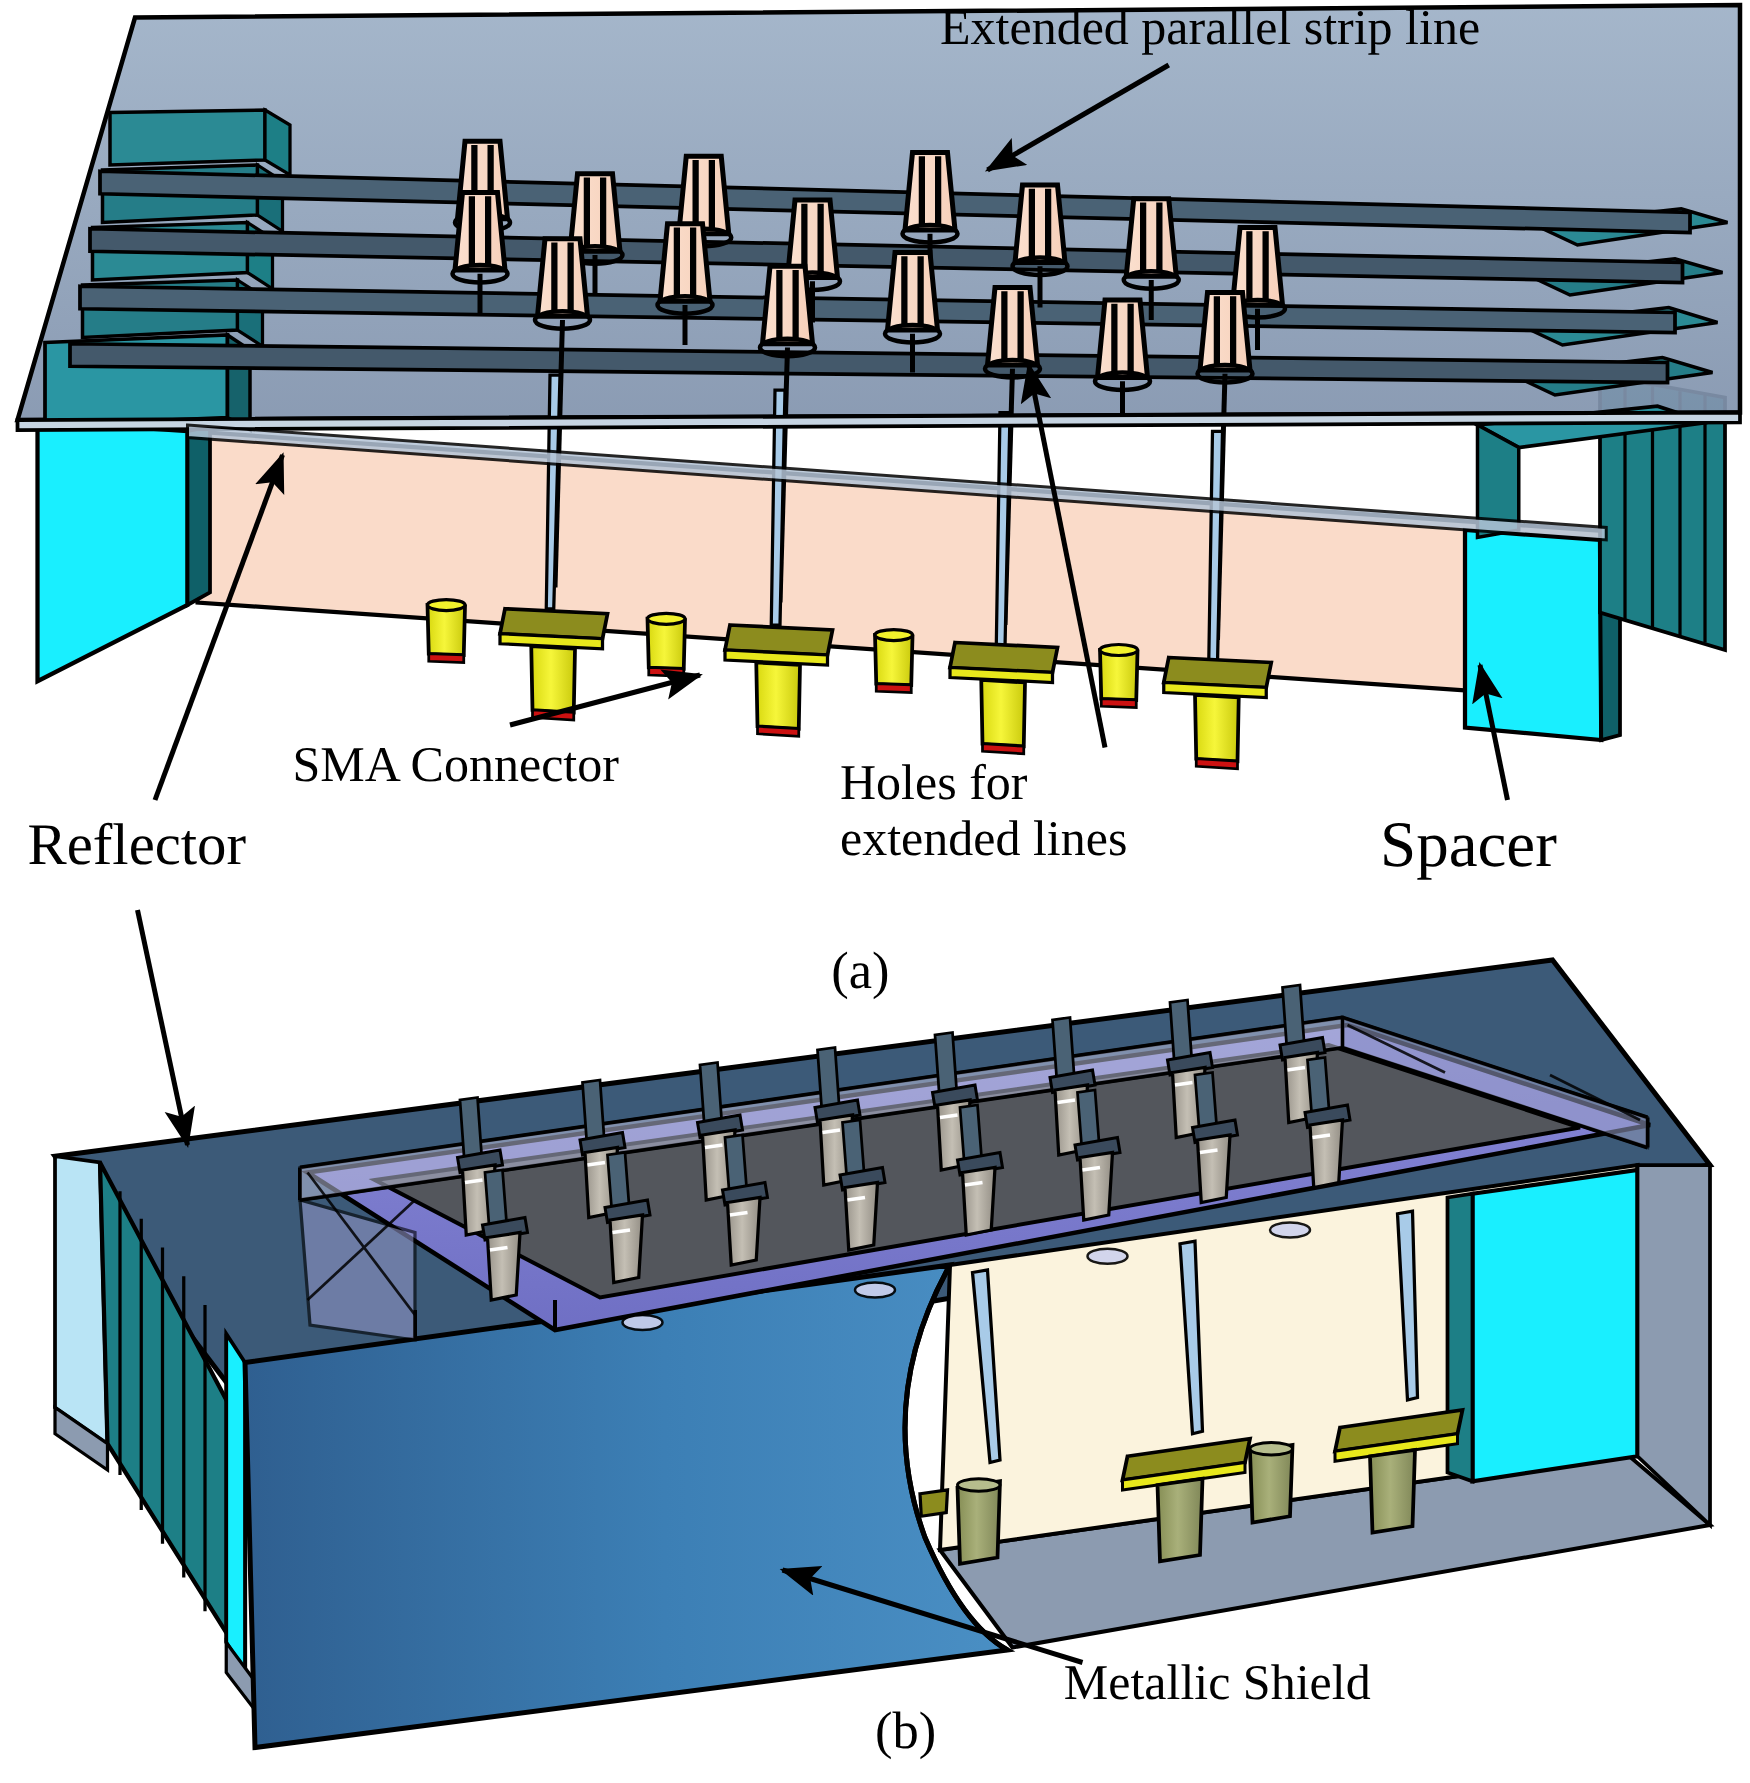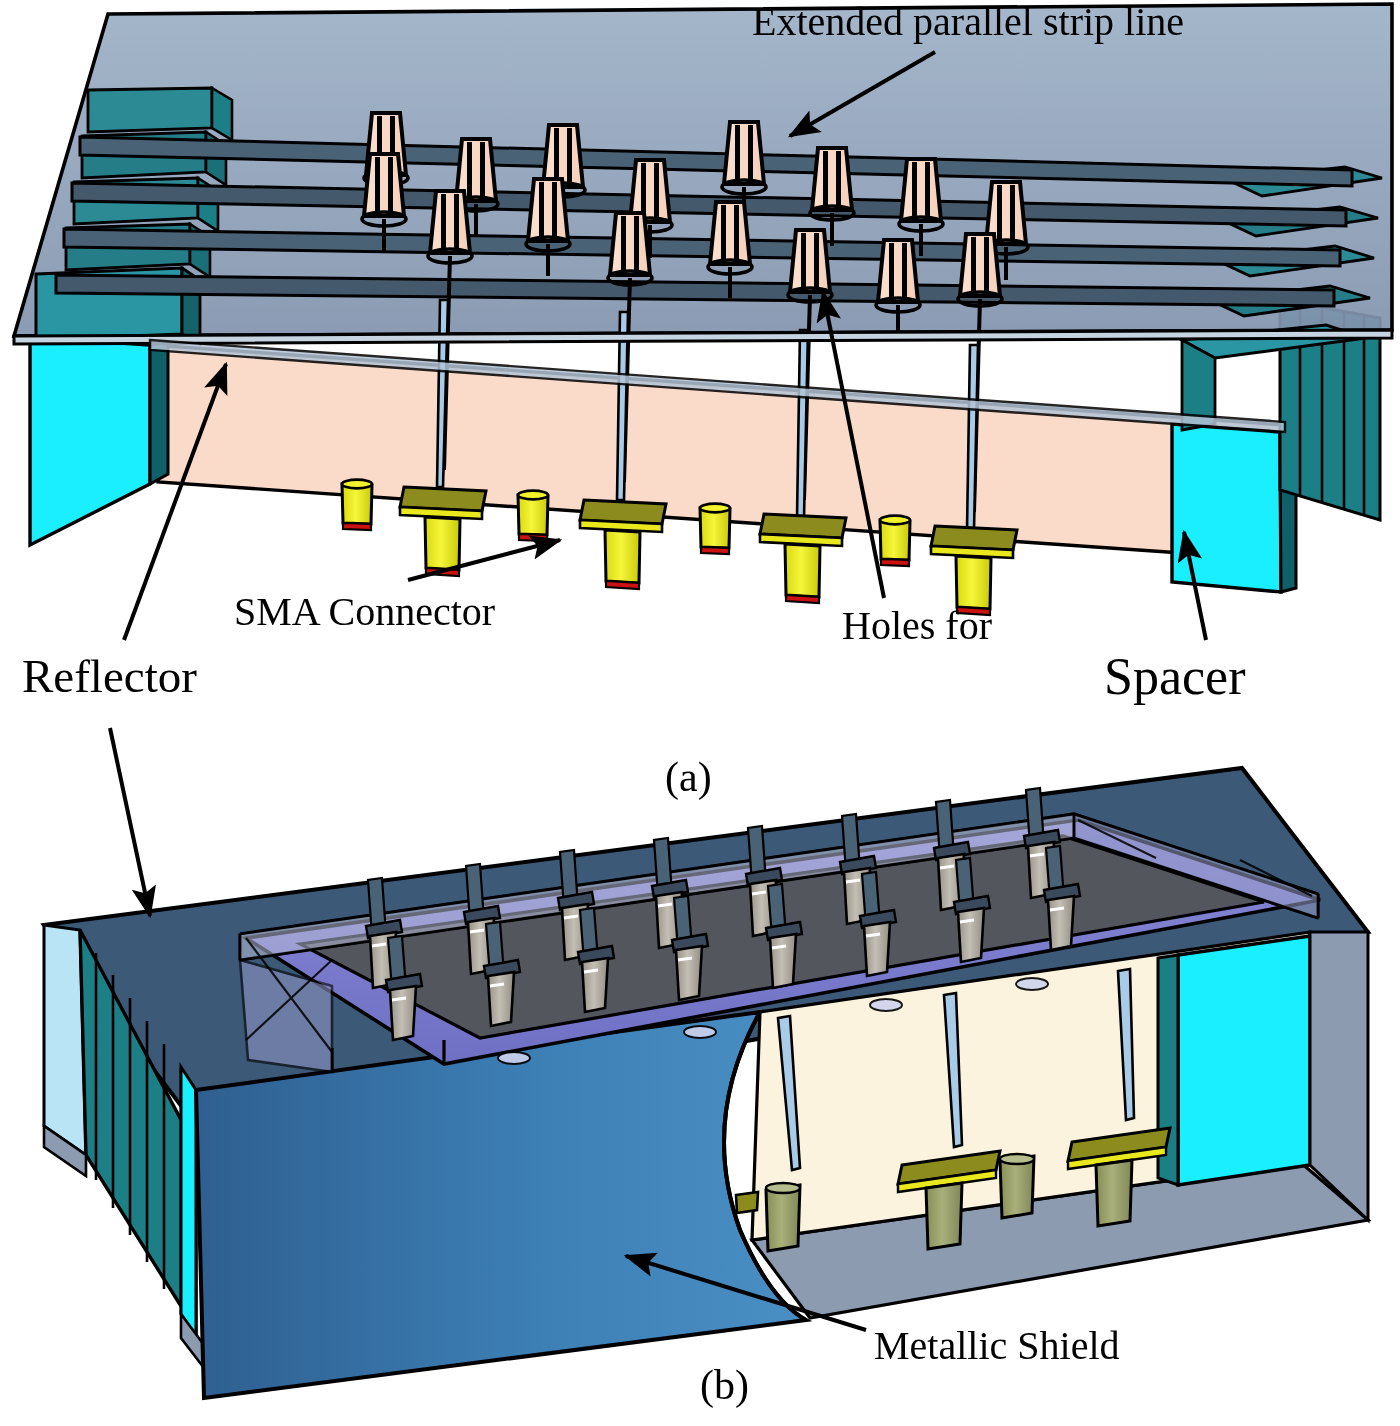--- a/index.html
+++ b/index.html
@@ -534,33 +534,34 @@
 </svg>
 
 <div class="lbl" style="left:752px;top:0px;font-size:40px;">
   <span>Extended parallel strip line</span>
 </div>
 
 <div class="lbl" style="left:234px;top:590px;font-size:40px;">
   <span>SMA Connector</span>
 </div>
 
-<div class="lbl c" style="left:672px;top:604px;font-size:40px;width:320px;text-align:right;">
+<div class="lbl c" style="left:672px;top:604px;font-size:40px;width:320px;text-align:left;">
   <div>Holes for</div>
+  <div>extended lines</div>
 </div>
 
 <div class="lbl" style="left:1104px;top:648px;font-size:52px;">
   <span>Spacer</span>
 </div>
 
 <div class="lbl" style="left:22px;top:650px;font-size:47px;">
   <span>Reflector</span>
 </div>
 
-<div class="lbl" style="left:874px;top:1324px;font-size:40px;">
+<div class="lbl" style="left:851px;top:1324px;font-size:40px;">
   <span>Metallic Shield</span>
 </div>
 
 <div class="lbl" style="left:665px;top:754px;font-size:42px;">
   <span>(a)</span>
 </div>
 
 <div class="lbl" style="left:700px;top:1362px;font-size:42px;">
   <span>(b)</span>
 </div>

